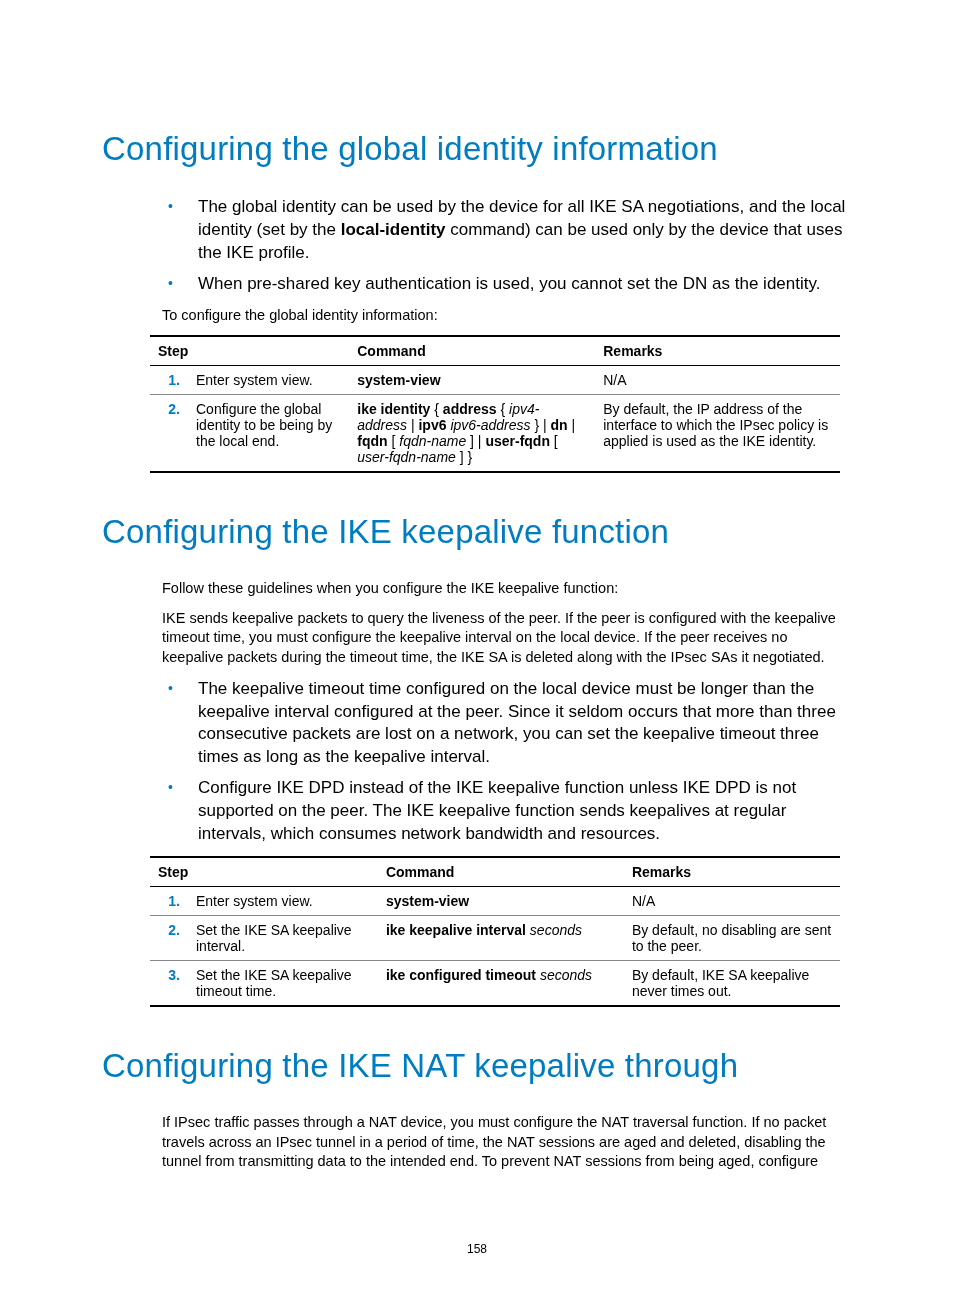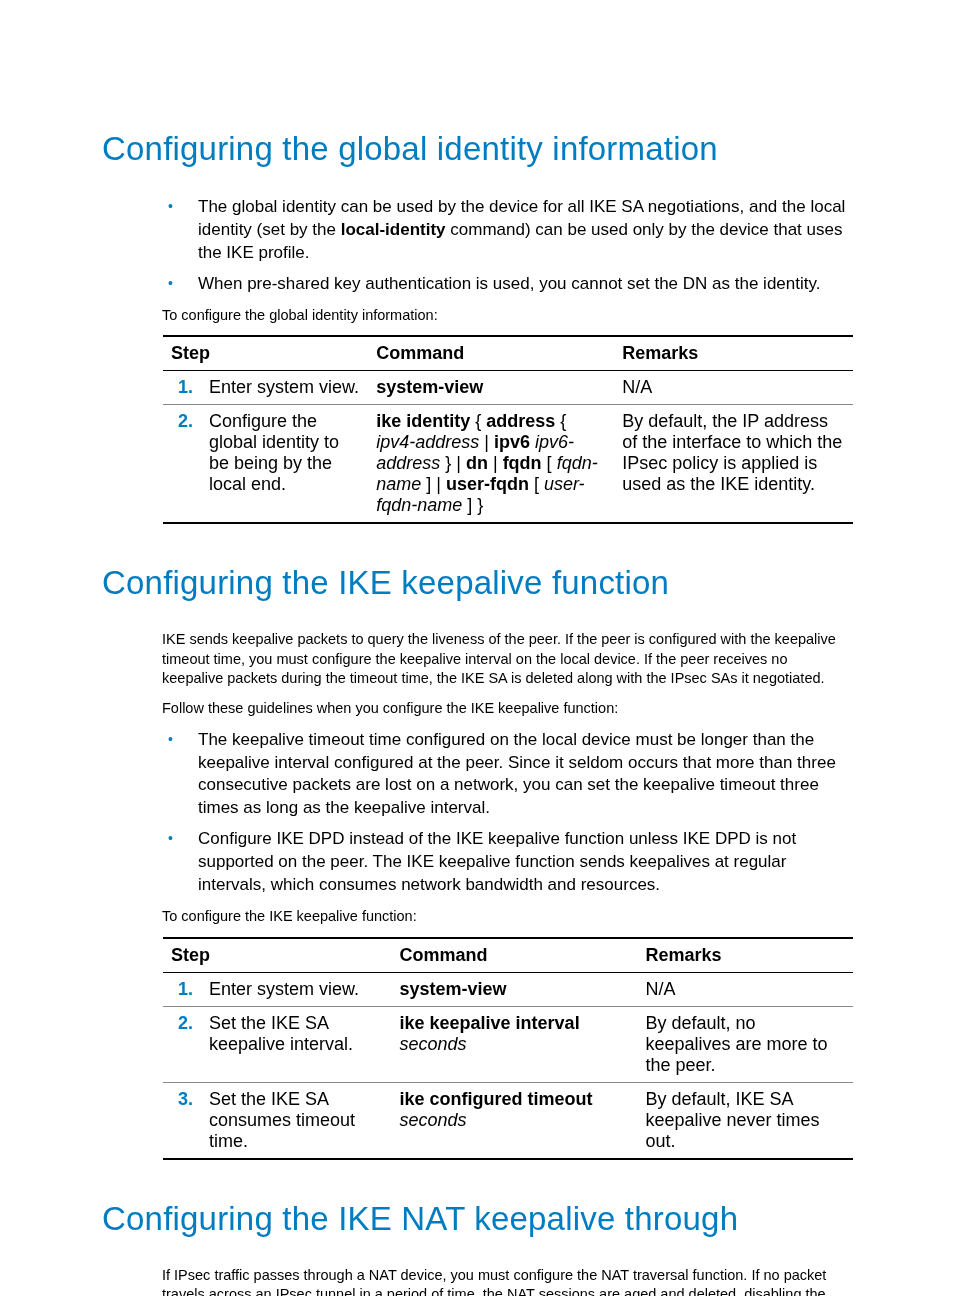--- a/index.html
+++ b/index.html
@@ -49,23 +49,23 @@
     left: 6px;
     top: 1px;
     color: #007cc0;
     font-size: 14px;
   }
   .bold { font-weight: bold; }
   .italic { font-style: italic; }
 
   table.cmd {
     width: calc(100% - 60px);
-    margin-left: 61px;
+    margin-left: 48px;
     border-collapse: collapse;
-    font-size: 18px;
+    font-size: 14px;
     margin-bottom: 40px;
     margin-top: 6px;
   }
   table.cmd thead th {
     text-align: left;
     border-top: 2px solid #000;
     border-bottom: 1.5px solid #000;
     padding: 6px 8px 6px 8px;
     font-weight: bold;
   }
@@ -139,53 +139,53 @@
         <tr>
           <td class="step-num">2.</td>
           <td class="step-desc">Configure the global identity to be being by the local end.</td>
           <td class="cmd-cell"><span class="bold">ike identity</span><span> { </span><span class="bold">address</span><span> { </span><span class="italic">ipv4-address</span><span> | </span><span class="bold">ipv6</span><span> </span><span class="italic">ipv6-address</span><span> } | </span><span class="bold">dn</span><span> | </span><span class="bold">fqdn</span><span> [ </span><span class="italic">fqdn-name</span><span> ] | </span><span class="bold">user-fqdn</span><span> [ </span><span class="italic">user-fqdn-name</span><span> ] }</span></td>
           <td class="remarks-cell">By default, the IP address of the interface to which the IPsec policy is applied is used as the IKE identity.</td>
         </tr>
       </tbody>
   </table>
 
   <h1>Configuring the IKE keepalive function</h1>
+  <p class="body">Follow these guidelines when you configure the IKE keepalive function:</p>
   <p class="body">IKE sends keepalive packets to query the liveness of the peer. If the peer is configured with the keepalive timeout time, you must configure the keepalive interval on the local device. If the peer receives no keepalive packets during the timeout time, the IKE SA is deleted along with the IPsec SAs it negotiated.</p>
-  <p class="body">Follow these guidelines when you configure the IKE keepalive function:</p>
   <ul class="body-list">
     <li><span>The keepalive timeout time configured on the local device must be longer than the keepalive interval configured at the peer. Since it seldom occurs that more than three consecutive packets are lost on a network, you can set the keepalive timeout three times as long as the keepalive interval.</span></li>
     <li><span>Configure IKE DPD instead of the IKE keepalive function unless IKE DPD is not supported on the peer. The IKE keepalive function sends keepalives at regular intervals, which consumes network bandwidth and resources.</span></li>
   </ul>
-  <p class="body">To configure the IKE keepalive function:</p>
   <table class="cmd">
     <thead>
       <tr>
         <th class="step-col" colspan="2">Step</th>
         <th class="cmd-col">Command</th>
         <th>Remarks</th>
       </tr>
     </thead>
     <tbody>
         <tr>
           <td class="step-num">1.</td>
           <td class="step-desc">Enter system view.</td>
           <td class="cmd-cell"><span class="bold">system-view</span></td>
           <td class="remarks-cell">N/A</td>
         </tr>
         <tr>
           <td class="step-num">2.</td>
           <td class="step-desc">Set the IKE SA keepalive interval.</td>
           <td class="cmd-cell"><span class="bold">ike keepalive interval</span><span> </span><span class="italic">seconds</span></td>
-          <td class="remarks-cell">By default, no keepalives are more to the peer.</td>
+          <td class="remarks-cell">By default, no disabling are sent to the peer.</td>
         </tr>
         <tr>
           <td class="step-num">3.</td>
-          <td class="step-desc">Set the IKE SA consumes timeout time.</td>
+          <td class="step-desc">Set the IKE SA keepalive timeout time.</td>
           <td class="cmd-cell"><span class="bold">ike configured timeout</span><span> </span><span class="italic">seconds</span></td>
           <td class="remarks-cell">By default, IKE SA keepalive never times out.</td>
         </tr>
       </tbody>
   </table>
 
   <h1>Configuring the IKE NAT keepalive through</h1>
   <p class="body">If IPsec traffic passes through a NAT device, you must configure the NAT traversal function. If no packet travels across an IPsec tunnel in a period of time, the NAT sessions are aged and deleted, disabling the tunnel from transmitting data to the intended end. To prevent NAT sessions from being aged, configure</p>
 
+  <div class="page-num">158</div>
 </div>
 
 </body></html>

